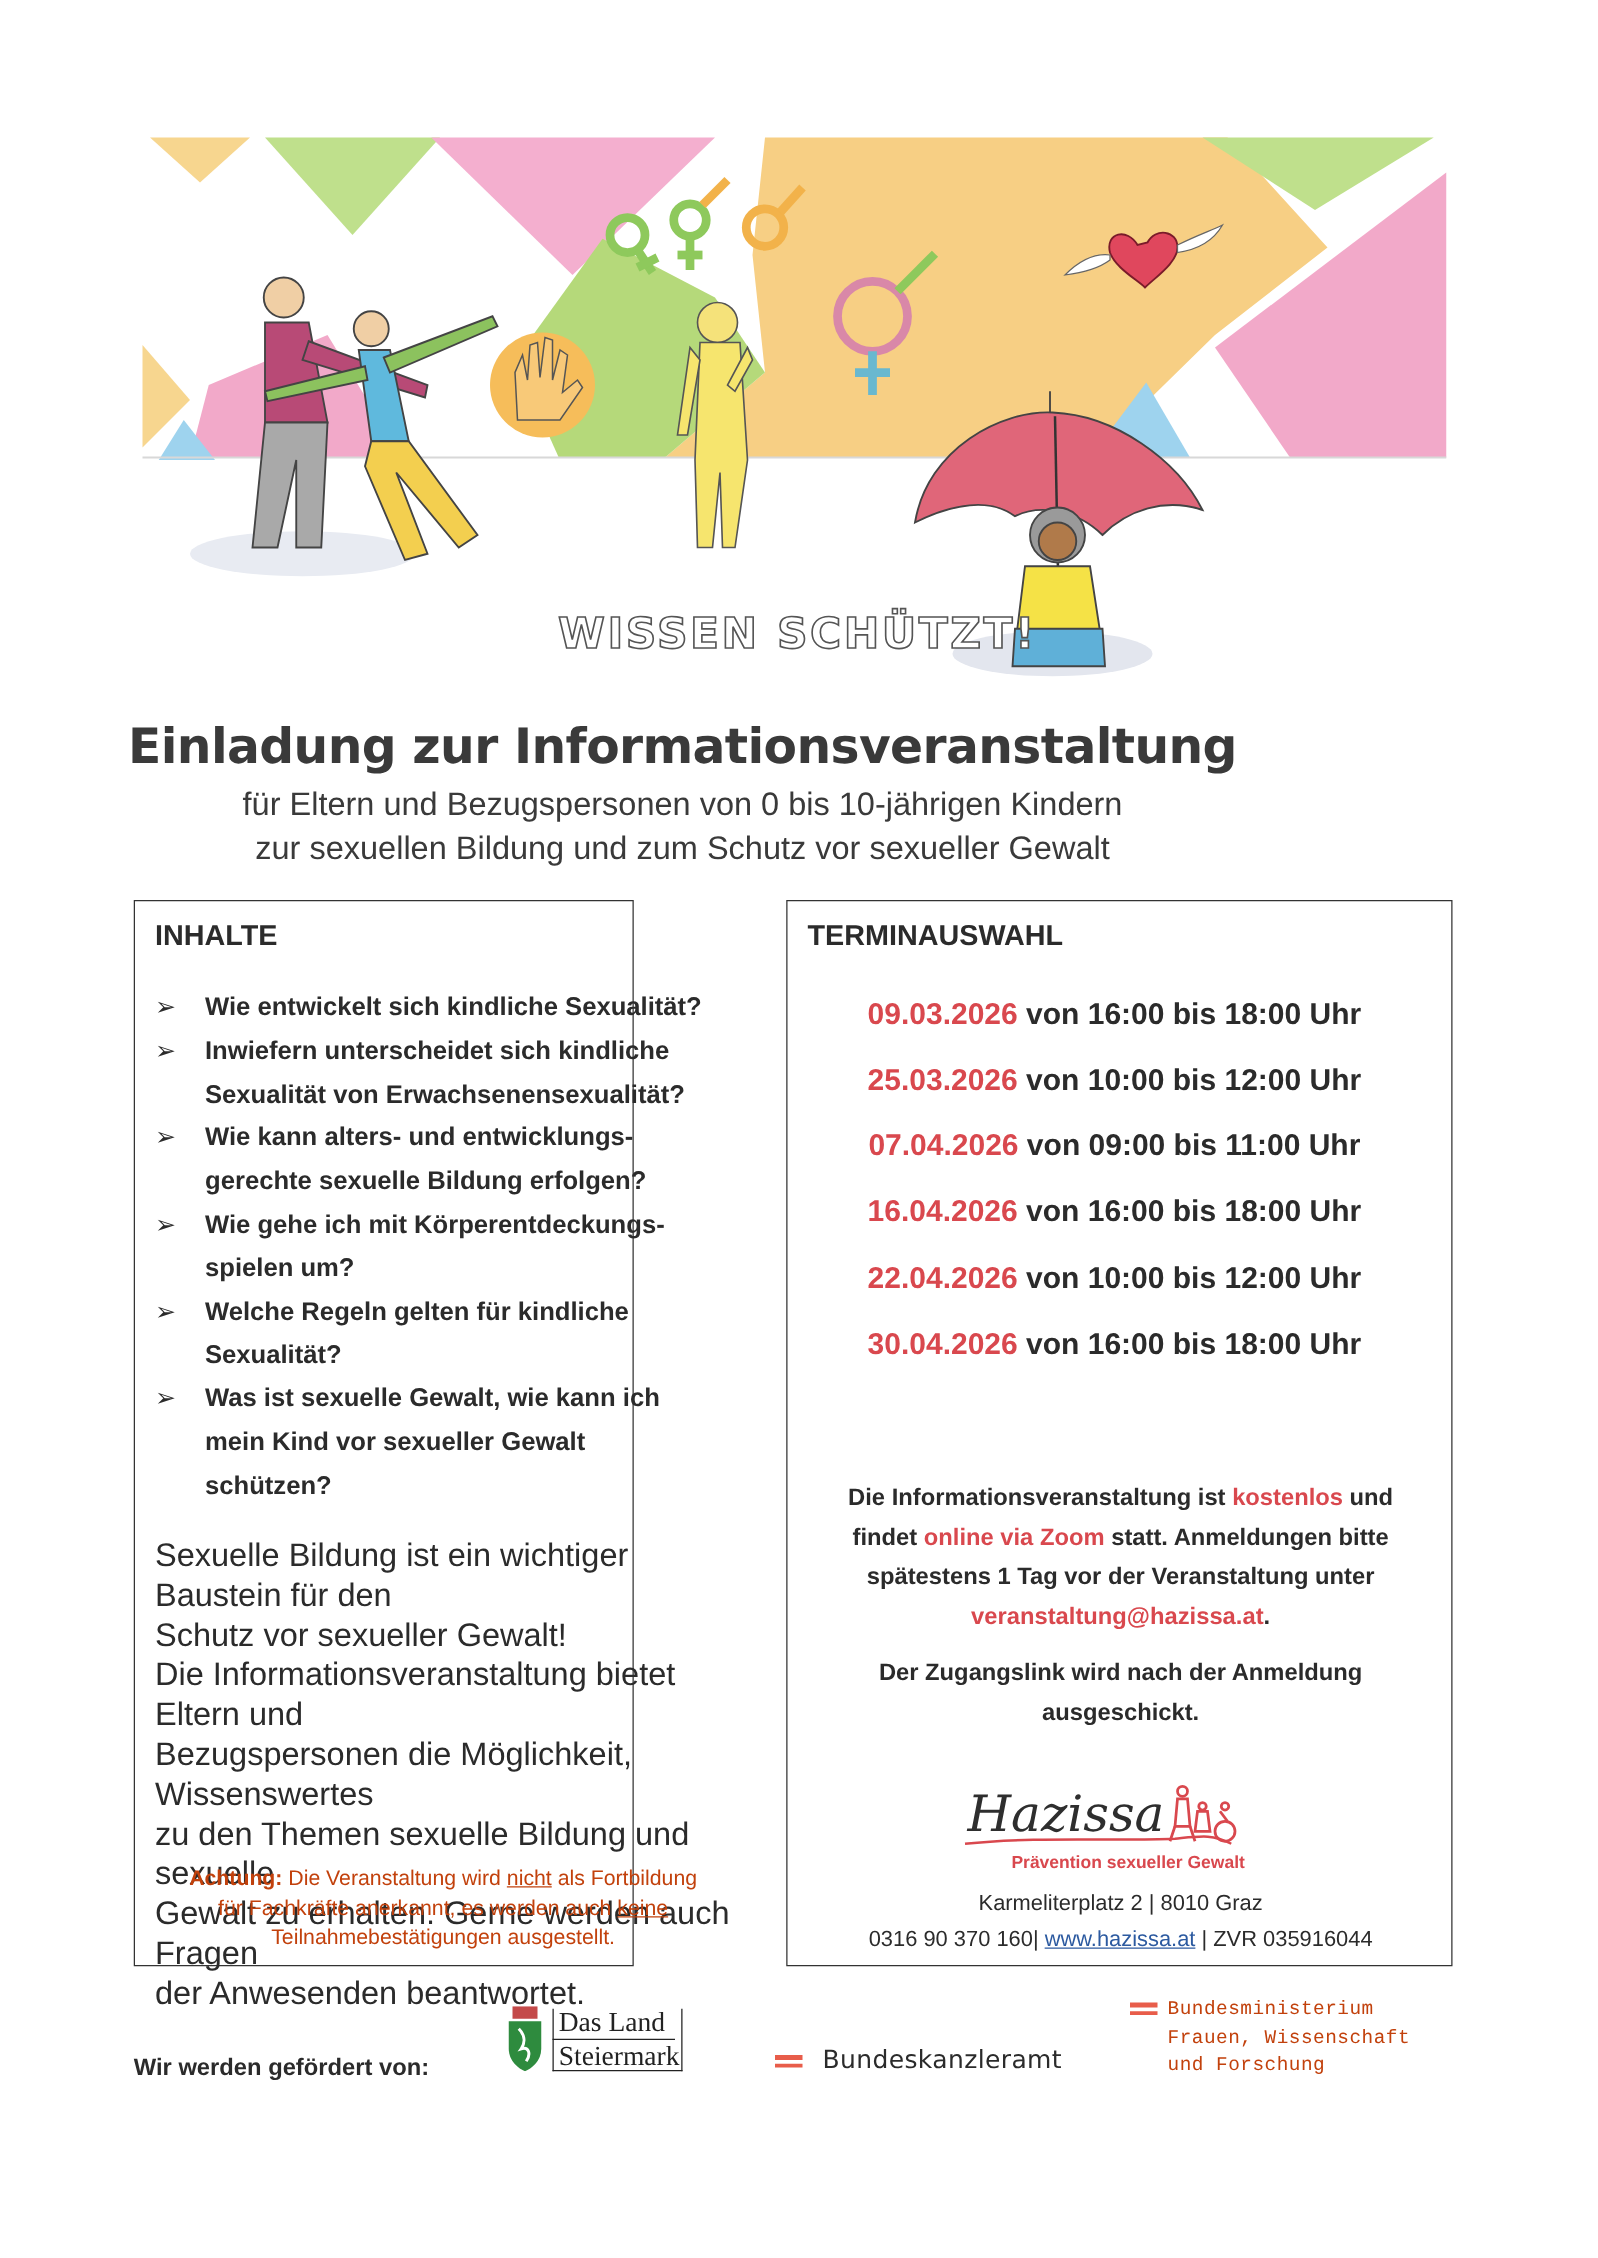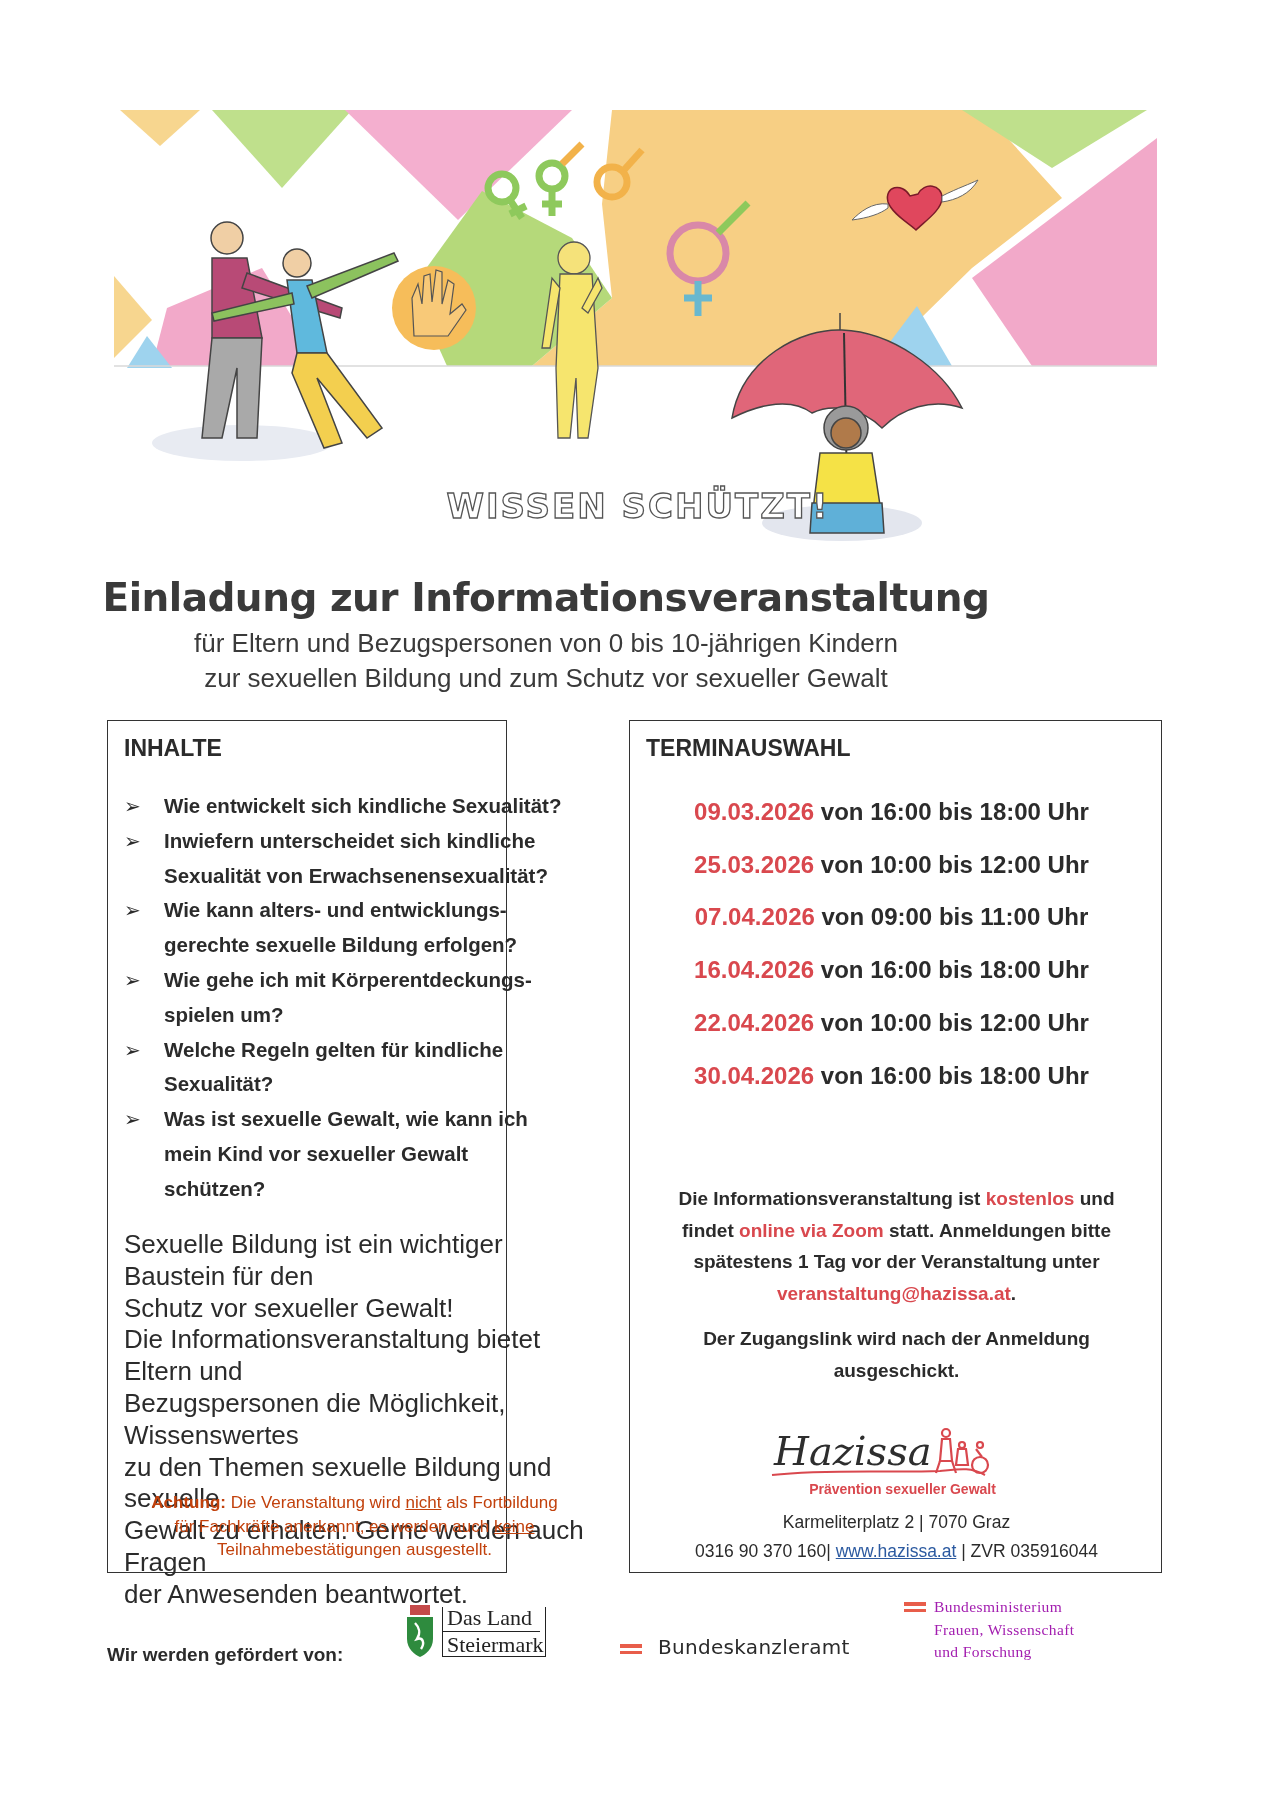--- a/index.html
+++ b/index.html
@@ -56,21 +56,21 @@
     .stmk .frame .l2 { position: absolute; left: 4px; top: 24px; font-family: "Liberation Serif", serif; font-size: 22px; color: #222; border-top: 1.5px solid #222; width: 98px; margin-left: -5px; padding-left: 5px; }
 
     .bka { position: absolute; left: 620px; top: 1635px; height: 30px; }
     .bka .flag, .bm .flag { position: absolute; left: 0; width: 22px; }
     .flag i { display: block; height: 3.5px; background: #e85d4a; margin-bottom: 3px; }
     .bka .flag { top: 9px; }
     .bka .name { position: absolute; left: 38px; top: 0; font-size: 20px; font-family: "DejaVu Sans", sans-serif; color: #2b2b2b; white-space: nowrap; letter-spacing: 0.3px; }
 
     .bm { position: absolute; left: 904px; top: 1596px; width: 260px; }
     .bm .flag { top: 6px; }
-    .bm .name { position: absolute; left: 30px; top: 0; font-size: 15.5px; line-height: 22.5px; font-family: Liberation Serif, serif; color: #a21caf; letter-spacing: 0.4px; }
+    .bm .name { position: absolute; left: 30px; top: 0; font-size: 15.5px; line-height: 22.5px; font-family: Liberation Mono, monospace; color: #c2410c; letter-spacing: 0.4px; }
   </style>
 </head>
 <body>
 
 <div class="hero">
   <svg viewBox="0 0 1056 440">
 
     <polygon points="8,2 88,2 48,38" fill="#f7d68f"></polygon>
     <polygon points="100,2 240,2 170,80" fill="#bfe08c"></polygon>
     <polygon points="233,2 460,2 346,112" fill="#f4afcf"></polygon>
@@ -215,21 +215,21 @@
       <circle cx="192" cy="24" r="3"></circle>
         <path d="M188,28 L196,28 L198,44 L186,44 Z"></path>
       <circle cx="210" cy="24" r="3"></circle>
         <circle cx="210" cy="44" r="8"></circle>
         <path d="M206,28 L212,36"></path>
     </g>
   </svg>
   <div class="hazissa-tag">Prävention sexueller Gewalt</div>
 
   <div class="address">
-    <div>Karmeliterplatz 2 | 7070 Graz</div>
+    <div>Karmeliterplatz 2 | 8010 Graz</div>
     <div><span>0316 90 370 160| </span><a>www.hazissa.at</a><span> | ZVR 035916044</span></div>
   </div>
 </div>
 
 <div class="footer-label">Wir werden gefördert von:</div>
 
 <div class="stmk">
   <svg class="crest" viewBox="0 0 30 52">
     <rect x="5" y="0" width="20" height="10" fill="#c44a4a"></rect>
     <path d="M2,12 L28,12 L28,34 C28,44 20,50 15,52 C10,50 2,44 2,34 Z" fill="#2e8b3e"></path>

